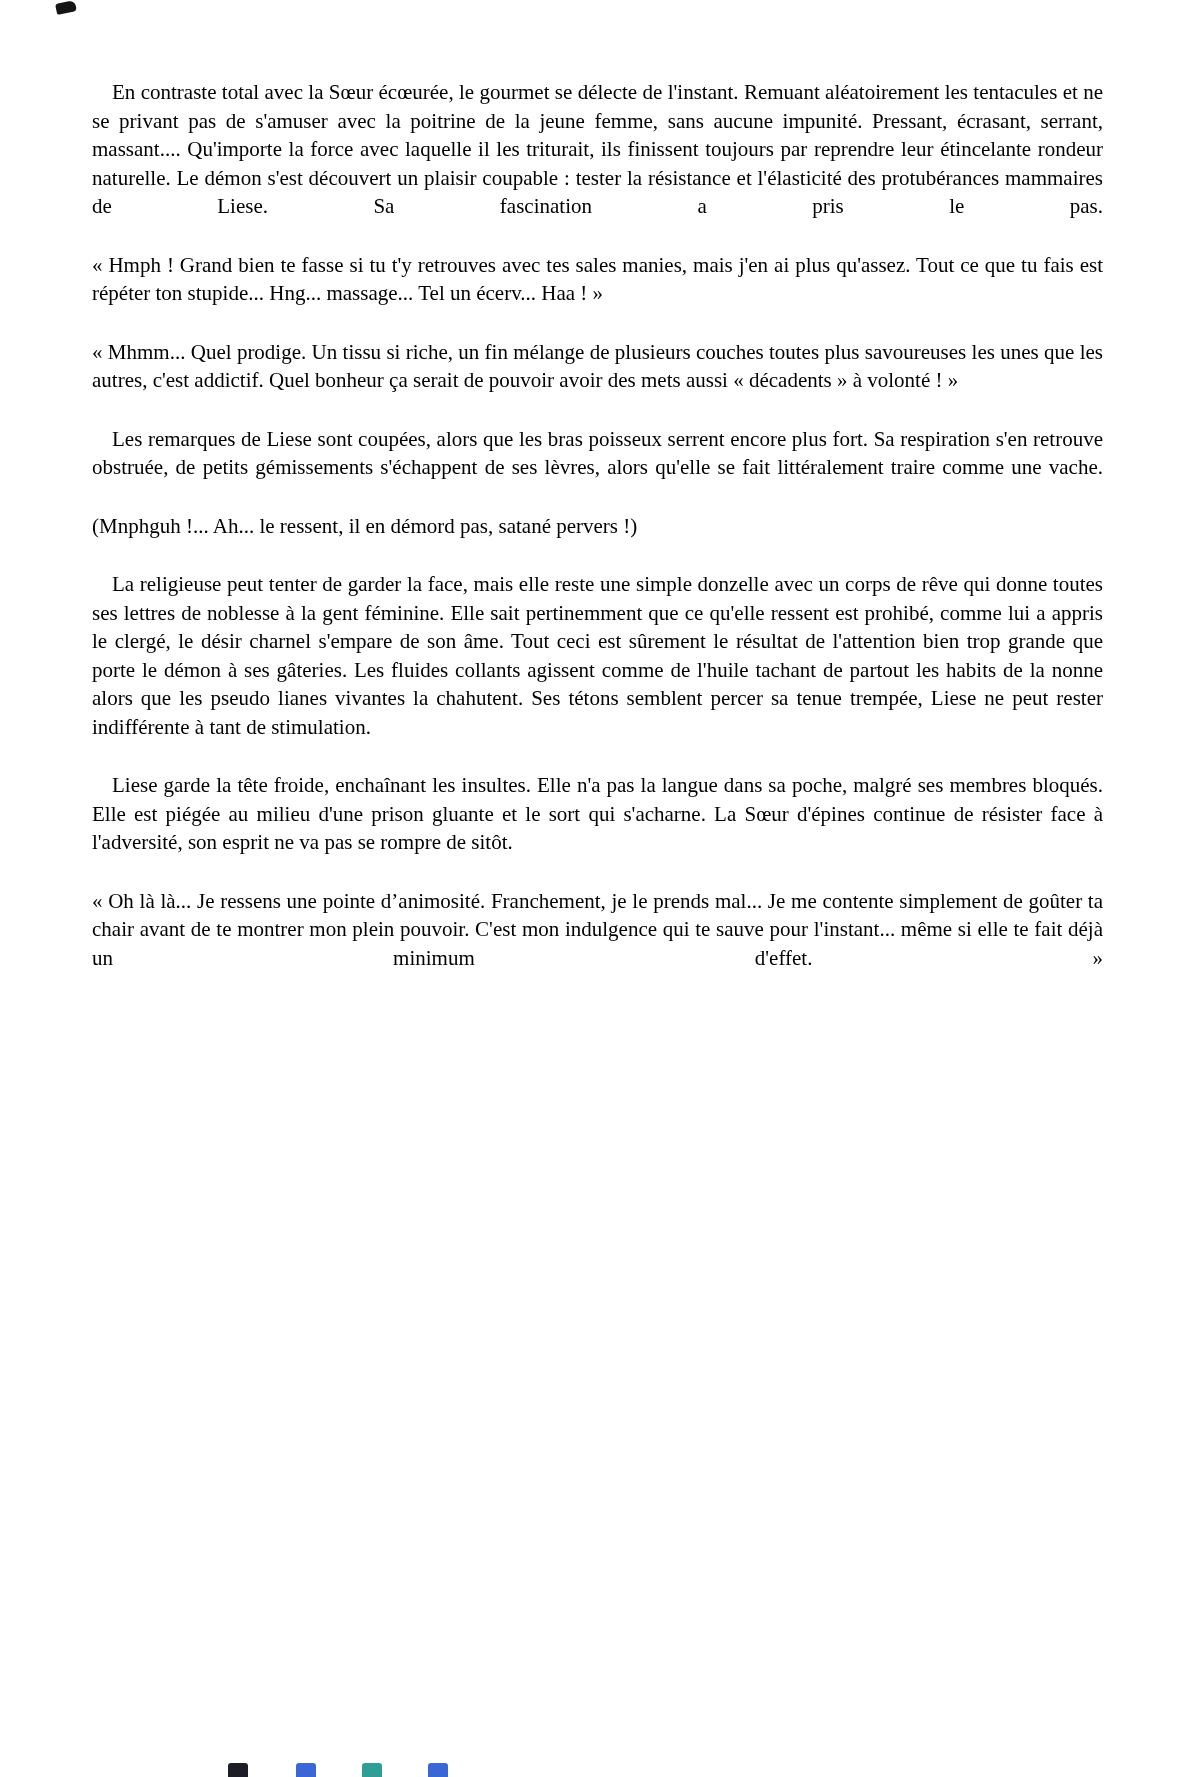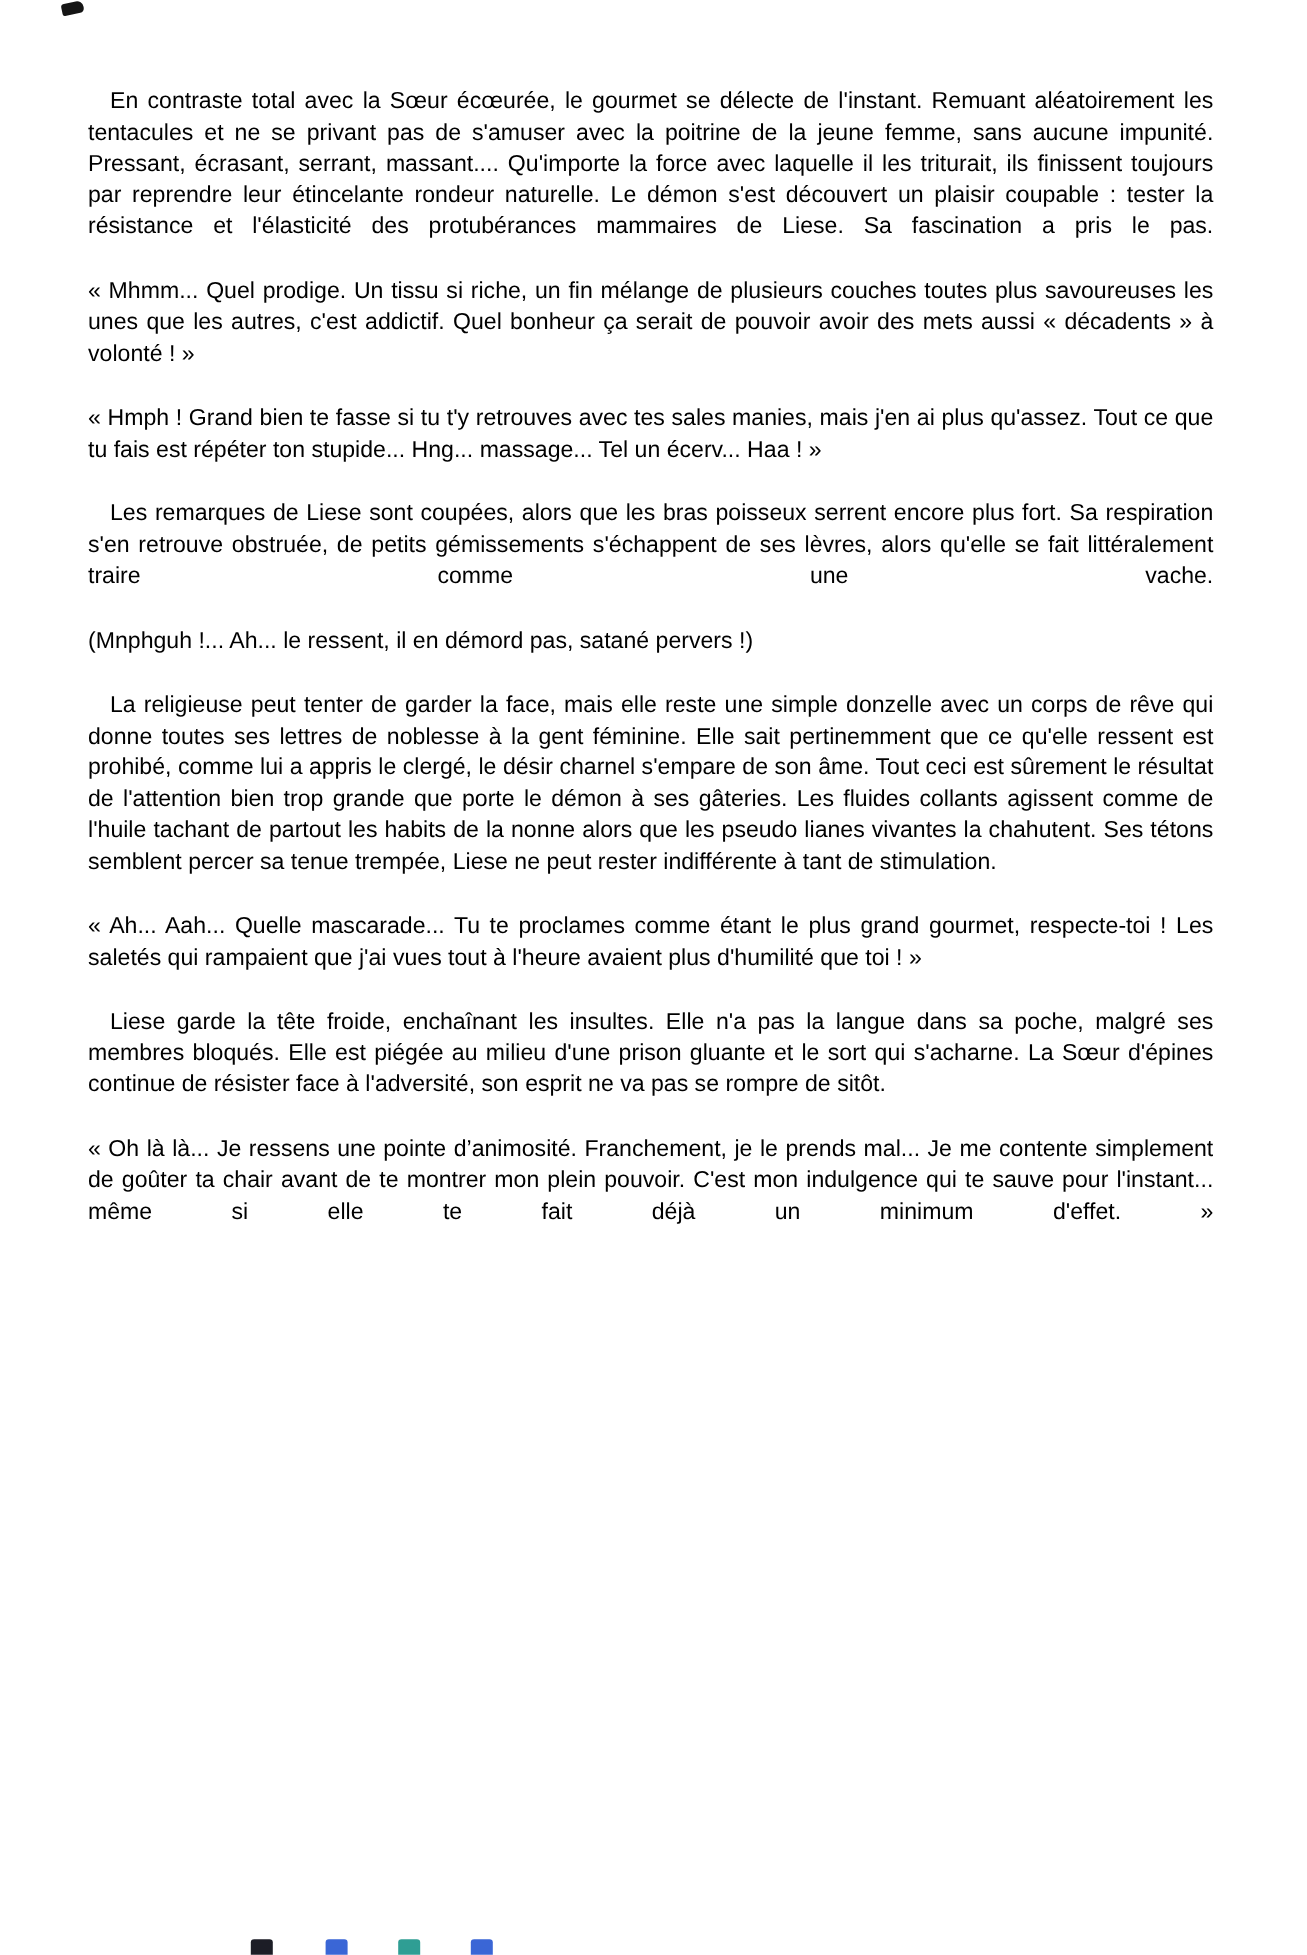--- a/index.html
+++ b/index.html
@@ -15,22 +15,23 @@
     position: absolute;
     left: 80px;
     top: 78px;
     width: 1023px;
     color: #000000;
     font-size: 21px;
     line-height: 28.5px;
     text-align: justify;
   }
   .page-content p {
-    margin: 0 0 30px 0;
+    margin: 0 0 30px 12px;
     padding: 0;
+    font-family: Liberation Serif, serif;
   }
   .indent { text-indent: 20px; }
   .jlast  { text-align-last: justify; }
 
   
   .corner-mark {
     position: absolute;
     left: 56px;
     top: 2px;
     width: 20px;
@@ -51,26 +52,25 @@
   .chip-2 { left: 362px; }
   .chip-3 { left: 428px; }
 </style>
 </head>
 <body>
 
 <span class="corner-mark" style="background: rgb(21, 21, 21);"></span>
 
 <div class="page-content">
   <p class="indent jlast">En contraste total avec la Sœur écœurée, le gourmet se délecte de l'instant. Remuant aléatoirement les tentacules et ne se privant pas de s'amuser avec la poitrine de la jeune femme, sans aucune impunité. Pressant, écrasant, serrant, massant.... Qu'importe la force avec laquelle il les triturait, ils finissent toujours par reprendre leur étincelante rondeur naturelle. Le démon s'est découvert un plaisir coupable : tester la résistance et l'élasticité des protubérances mammaires de Liese. Sa fascination a pris le pas.</p>
+  <p>« Hmph ! Grand bien te fasse si tu t'y retrouves avec tes sales manies, mais j'en ai plus qu'assez. Tout ce que tu fais est répéter ton stupide... Hng... massage... Tel un écerv... Haa ! »</p>
   <p>« Mhmm... Quel prodige. Un tissu si riche, un fin mélange de plusieurs couches toutes plus savoureuses les unes que les autres, c'est addictif. Quel bonheur ça serait de pouvoir avoir des mets aussi « décadents » à volonté ! »</p>
-  <p>« Hmph ! Grand bien te fasse si tu t'y retrouves avec tes sales manies, mais j'en ai plus qu'assez. Tout ce que tu fais est répéter ton stupide... Hng... massage... Tel un écerv... Haa ! »</p>
   <p class="indent jlast">Les remarques de Liese sont coupées, alors que les bras poisseux serrent encore plus fort. Sa respiration s'en retrouve obstruée, de petits gémissements s'échappent de ses lèvres, alors qu'elle se fait littéralement traire comme une vache.</p>
   <p>(Mnphguh !... Ah... le ressent, il en démord pas, satané pervers !)</p>
   <p class="indent">La religieuse peut tenter de garder la face, mais elle reste une simple donzelle avec un corps de rêve qui donne toutes ses lettres de noblesse à la gent féminine. Elle sait pertinemment que ce qu'elle ressent est prohibé, comme lui a appris le clergé, le désir charnel s'empare de son âme. Tout ceci est sûrement le résultat de l'attention bien trop grande que porte le démon à ses gâteries. Les fluides collants agissent comme de l'huile tachant de partout les habits de la nonne alors que les pseudo lianes vivantes la chahutent. Ses tétons semblent percer sa tenue trempée, Liese ne peut rester indifférente à tant de stimulation.</p>
-  <p>« Ah... Aah... Quelle mascarade... Tu te proclames comme étant le plus grand gourmet, respecte-toi ! Les saletés qui rampaient que j'ai vues tout à l'heure avaient plus d'humilité que toi ! »</p>
   <p class="indent">Liese garde la tête froide, enchaînant les insultes. Elle n'a pas la langue dans sa poche, malgré ses membres bloqués. Elle est piégée au milieu d'une prison gluante et le sort qui s'acharne. La Sœur d'épines continue de résister face à l'adversité, son esprit ne va pas se rompre de sitôt.</p>
   <p class="jlast">« Oh là là... Je ressens une pointe d’animosité. Franchement, je le prends mal... Je me contente simplement de goûter ta chair avant de te montrer mon plein pouvoir. C'est mon indulgence qui te sauve pour l'instant... même si elle te fait déjà un minimum d'effet. »</p>
 </div>
 
 <span class="bottom-chip chip-0" style="background: rgb(28, 29, 38);"></span>
 <span class="bottom-chip chip-1" style="background: rgb(58, 102, 214);"></span>
 <span class="bottom-chip chip-2" style="background: rgb(47, 158, 148);"></span>
 <span class="bottom-chip chip-3" style="background: rgb(58, 102, 214);"></span>
 
 </body></html>

